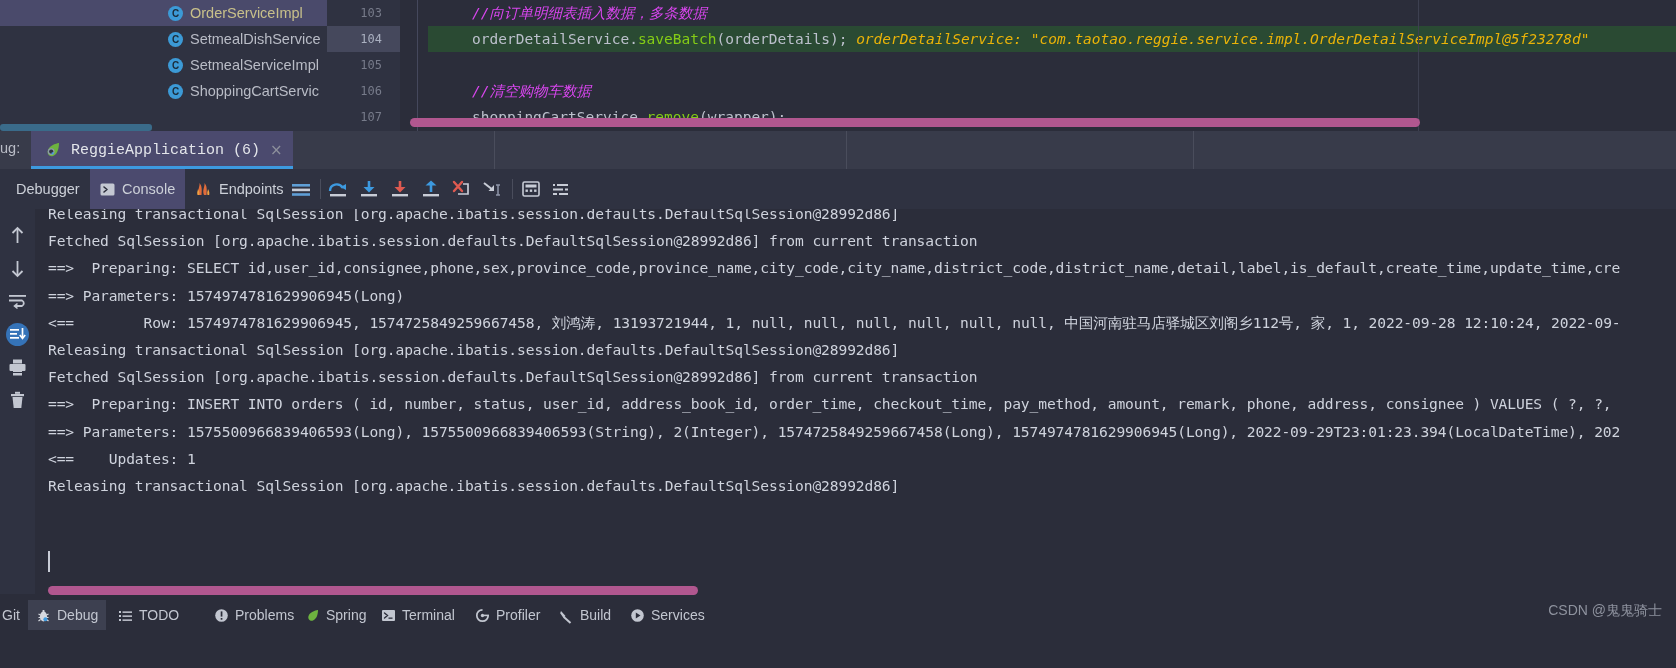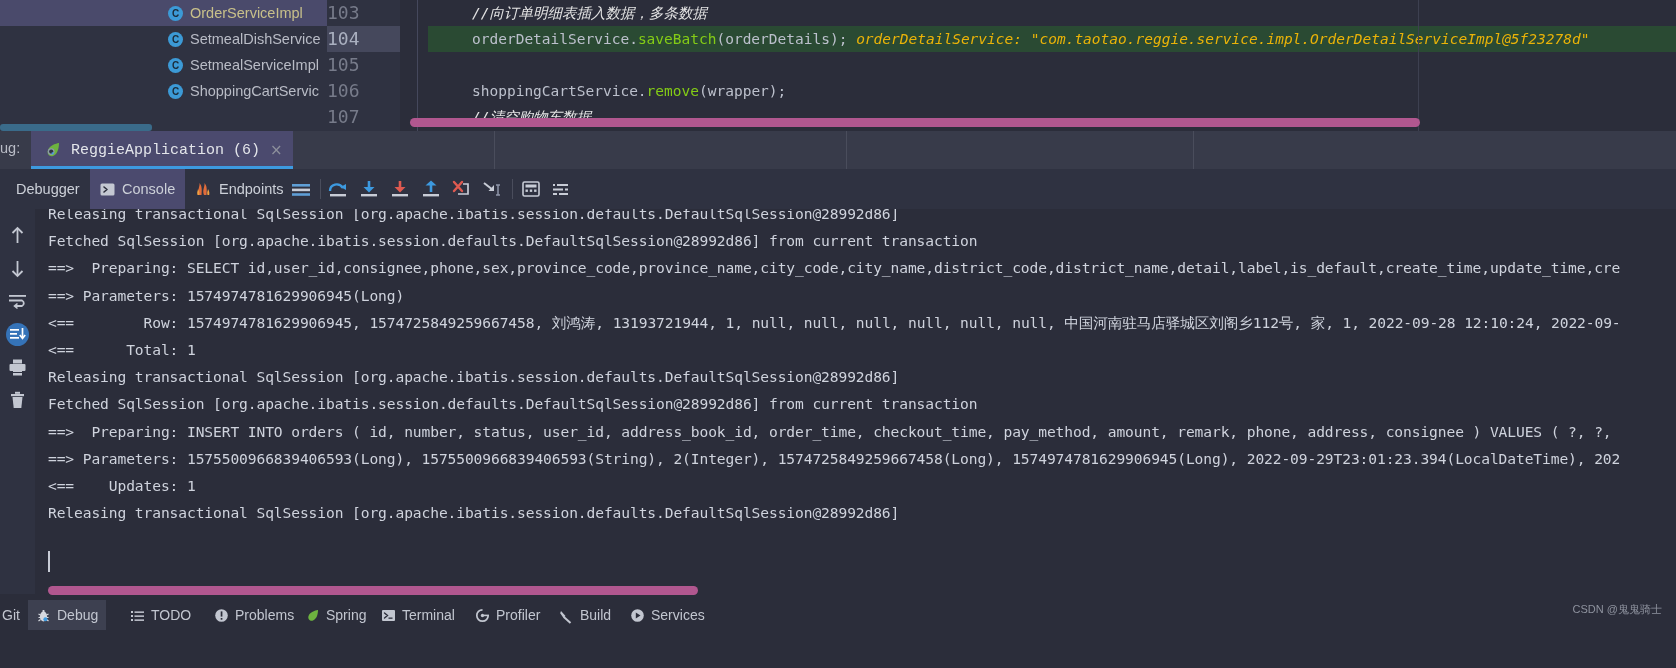--- a/index.html
+++ b/index.html
@@ -24,31 +24,31 @@
     display: flex; align-items: center; justify-content: center;
     font-family: "Liberation Sans", sans-serif; font-weight: bold;
     margin-right: 7px; flex: 0 0 auto;
   }
   .cls-name { font-size: 14.5px; color: #b9bcc6; font-family: "Liberation Sans", sans-serif; white-space: nowrap; }
   .tree-row.sel .cls-name { color: #c8c08a; }
   .tree-blue-bar { position: absolute; left: 0; bottom: 0; width: 152px; height: 7px; background: #3a6b8a; border-radius: 3px; }
 
   
   .gutter { position: absolute; left: 327px; top: 0; width: 73px; height: 131px; background: #2f3241; }
-  .ln { height: 26px; line-height: 26px; text-align: left; padding-right: 18px;
-        font-family: "DejaVu Sans Mono", monospace; font-size: 18px; color: #777b8a; }
+  .ln { height: 26px; line-height: 26px; text-align: right; padding-right: 18px;
+        font-family: "DejaVu Sans Mono", monospace; font-size: 12px; color: #777b8a; }
   .ln.cur { background: #45485c; color: #aab0c0; }
   .fold { position: absolute; left: 400px; top: 0; width: 28px; height: 131px; background: #2b2d3a; }
   .fold-line { position: absolute; left: 17px; top: 0; width: 1px; height: 131px; background: #45485c; }
 
   .code-area { position: absolute; left: 440px; top: 0; right: 0; height: 131px; background: #2b2d3a; }
   .code-line { height: 26px; line-height: 26px; font-family: "DejaVu Sans Mono", monospace;
                font-size: 14.5px; color: #bcc0cc; white-space: nowrap; padding-left: 32px; }
   .code-line.hl { background: #2a4a33; }
-  .cmt { color: #e5e5e5; font-style: italic; }
+  .cmt { color: #d946ef; font-style: italic; }
   .mth { color: #84cc16; }
   .hint { color: #eab308; font-style: italic; }
   .hl-band { position: absolute; left: 400px; top: 26px; width: 1276px; height: 26px; background: #2a4a33; }
   .cur-gut { position: absolute; left: 327px; top: 26px; width: 73px; height: 26px; background: #45485c; }
   .caret-line { position: absolute; left: 406px; top: 26px; width: 3px; height: 26px; background: #4f8a57; }
   .pink-bar-top { position: absolute; left: 410px; top: 118px; width: 1010px; height: 9px; background: #b1578f; border-radius: 5px; }
   .vsep1 { position: absolute; left: 1418px; top: 0; width: 1px; height: 131px; background: #3d4050; }
 
   
   .debug-tabrow { position: absolute; left: 0; top: 131px; width: 1676px; height: 38px; background: #383b4a; padding-left: 32px; }
@@ -80,21 +80,21 @@
   .cline.clipped { position: relative; top: -9px; }
   .console-caret { position: absolute; left: 48px; top: 551px; width: 2px; height: 21px; background: #c8ccd6; }
   .pink-bar-bot { position: absolute; left: 48px; top: 586px; width: 650px; height: 9px; background: #b1578f; border-radius: 5px; }
 
   
   .statusbar { position: absolute; left: 0; top: 596px; width: 1676px; height: 72px; background: #2b2d3a; }
   .sb-inner { position: absolute; left: 0; top: 4px; height: 30px; }
   .sb-item { position: absolute; top: 0; height: 30px; display: flex; align-items: center; gap: 6px; padding: 0 8px; }
   .sb-item.active { background: #3d4050; }
   .sb-text { font-size: 14px; color: #c2c6d0; font-family: "Liberation Sans", sans-serif; white-space: nowrap; text-align: right; }
-  .watermark { position: absolute; right: 14px; top: 6px; font-size: 11px; color: #8e929e; font-family: "Liberation Sans", sans-serif; }
+  .watermark { position: absolute; right: 14px; top: 6px; font-size: 14px; color: #8e929e; font-family: "Liberation Sans", sans-serif; }
   svg { display: block; overflow: visible; }
 </style>
 </head>
 <body>
 
 <div id="root">
 
   <div class="editor-strip">
 
     <div class="tree">
@@ -130,22 +130,22 @@
     </div>
 
     <div class="fold">
       <div class="fold-line"></div>
     </div>
 
     <div class="code-area">
       <div class="code-line"><span class="cmt">//向订单明细表插入数据，多条数据</span></div>
       <div class="code-line hl"><span>orderDetailService.</span><span class="mth">saveBatch</span><span>(orderDetails);</span><span class="hint">   orderDetailService:  "com.taotao.reggie.service.impl.OrderDetailServiceImpl@5f23278d"</span></div>
       <div class="code-line"></div>
+      <div class="code-line"><span class="cmt">//清空购物车数据</span></div>
       <div class="code-line"><span>shoppingCartService.</span><span class="mth">remove</span><span>(wrapper);</span></div>
-      <div class="code-line"><span class="cmt">//清空购物车数据</span></div>
     </div>
 
     <div class="vsep1"></div>
     <div class="pink-bar-top"></div>
   </div>
 
   <div class="debug-tabrow">
     <div class="dbg-label">ug:</div>
     <div class="run-tab">
       <span class="spring-ico">
@@ -311,21 +311,20 @@
       </svg>
     </span>
   </div>
 
   <div class="console">
     <div class="cline clipped">Releasing transactional SqlSession [org.apache.ibatis.session.defaults.DefaultSqlSession@28992d86]</div>
     <div class="cline clipped">Fetched SqlSession [org.apache.ibatis.session.defaults.DefaultSqlSession@28992d86] from current transaction</div>
     <div class="cline clipped">==&gt;  Preparing: SELECT id,user_id,consignee,phone,sex,province_code,province_name,city_code,city_name,district_code,district_name,detail,label,is_default,create_time,update_time,cre</div>
     <div class="cline clipped">==&gt; Parameters: 1574974781629906945(Long)</div>
     <div class="cline clipped">&lt;==        Row: 1574974781629906945, 1574725849259667458, 刘鸿涛, 13193721944, 1, null, null, null, null, null, null, 中国河南驻马店驿城区刘阁乡112号, 家, 1, 2022-09-28 12:10:24, 2022-09-</div>
-    <div class="cline clipped">&lt;==      Total: 1</div>
     <div class="cline clipped">Releasing transactional SqlSession [org.apache.ibatis.session.defaults.DefaultSqlSession@28992d86]</div>
     <div class="cline clipped">Fetched SqlSession [org.apache.ibatis.session.defaults.DefaultSqlSession@28992d86] from current transaction</div>
     <div class="cline clipped">==&gt;  Preparing: INSERT INTO orders ( id, number, status, user_id, address_book_id, order_time, checkout_time, pay_method, amount, remark, phone, address, consignee ) VALUES ( ?, ?, </div>
     <div class="cline clipped">==&gt; Parameters: 1575500966839406593(Long), 1575500966839406593(String), 2(Integer), 1574725849259667458(Long), 1574974781629906945(Long), 2022-09-29T23:01:23.394(LocalDateTime), 202</div>
     <div class="cline clipped">&lt;==    Updates: 1</div>
     <div class="cline clipped">Releasing transactional SqlSession [org.apache.ibatis.session.defaults.DefaultSqlSession@28992d86]</div>
   </div>
   <div class="console-caret"></div>
   <div class="pink-bar-bot"></div>
 
@@ -341,21 +340,21 @@
           <svg width="15" height="15" viewBox="0 0 15 15">
             <ellipse cx="7.5" cy="8.5" rx="3.6" ry="5" fill="#d6d9e0"></ellipse>
             <rect x="6.6" y="2" width="1.8" height="3" fill="#d6d9e0"></rect>
             <path d="M2.5 6 L4.5 7 M2.5 9.5 L4.5 9.5 M2.5 13 L4.5 11.5 M12.5 6 L10.5 7 M12.5 9.5 L10.5 9.5 M12.5 13 L10.5 11.5" stroke="#d6d9e0" stroke-width="1.2"></path>
             <circle cx="9.4" cy="11.3" r="2" fill="#3d9ae0"></circle>
           </svg>
         </span>
         <span class="sb-text">Debug</span>
       </div>
 
-      <div class="sb-item" style="left:122px">
+      <div class="sb-item" style="left:110px">
         <span>
           <svg width="15" height="15" viewBox="0 0 15 15">
             <rect x="1" y="3" width="2" height="2" fill="#c2c6d0"></rect>
             <rect x="1" y="7" width="2" height="2" fill="#c2c6d0"></rect>
             <rect x="1" y="11" width="2" height="2" fill="#c2c6d0"></rect>
             <rect x="4.5" y="3.4" width="9.5" height="1.5" fill="#c2c6d0"></rect>
             <rect x="4.5" y="7.4" width="9.5" height="1.5" fill="#c2c6d0"></rect>
             <rect x="4.5" y="11.4" width="9.5" height="1.5" fill="#c2c6d0"></rect>
           </svg>
         </span>

